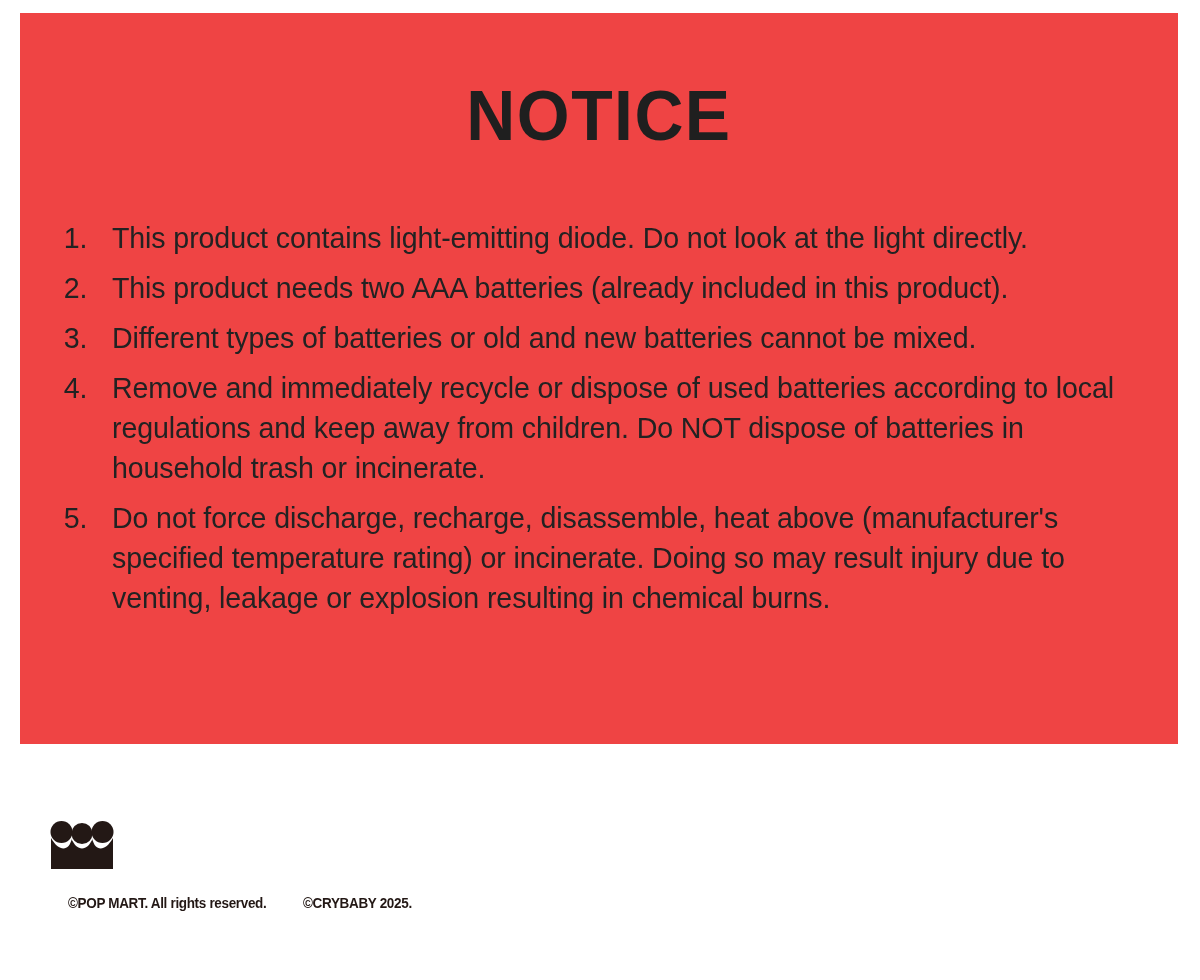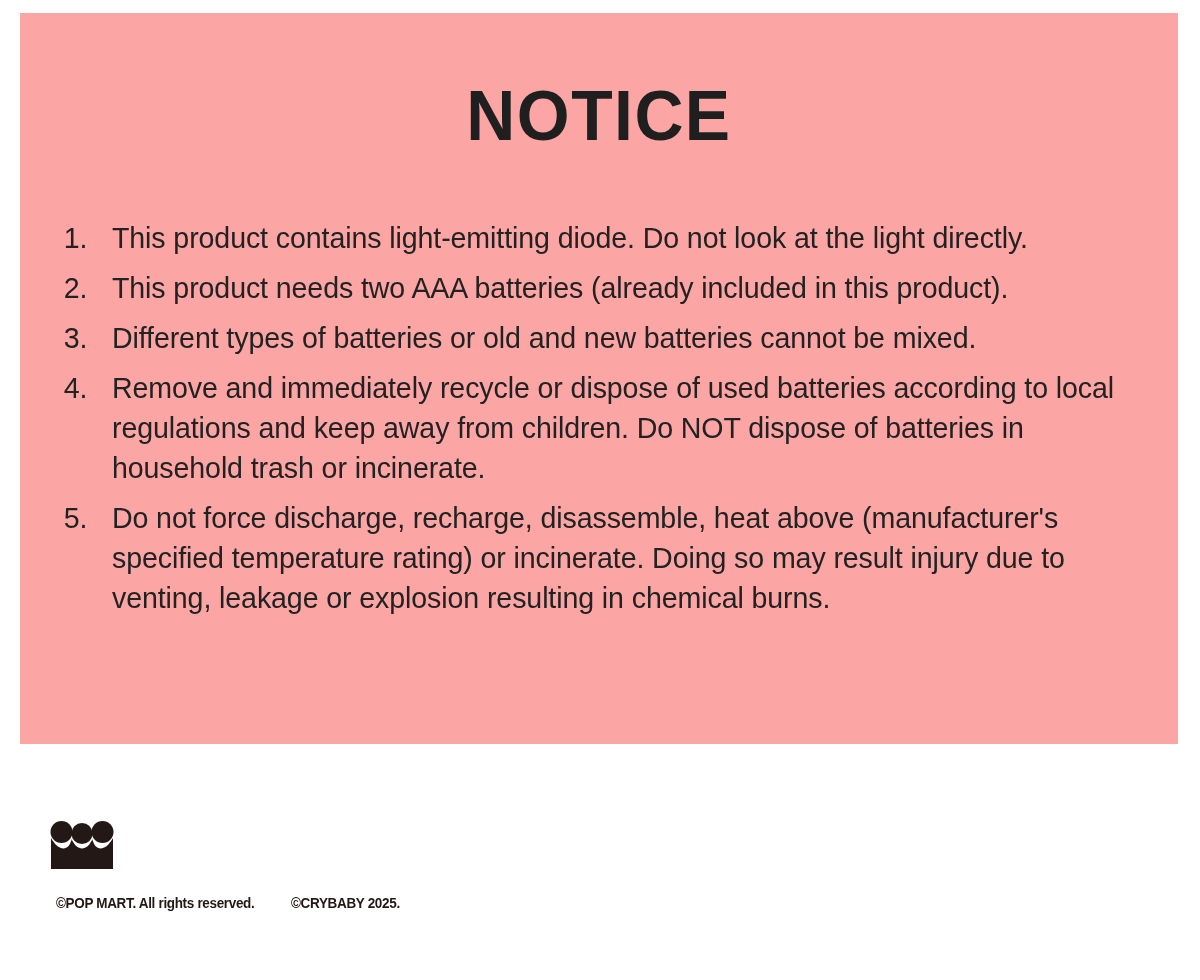--- a/index.html
+++ b/index.html
@@ -23,21 +23,21 @@
     background: #ffffff;
   }
 
   
   .notice-panel {
     position: absolute;
     left: 20px;
     top: 13px;
     width: 1158px;
     height: 731px;
-    background: #fca5a5;
+    background: #ef4444;
     box-sizing: border-box;
   }
 
   .notice-title {
     position: absolute;
     left: 0;
     top: 68px;
     width: 1158px;
     text-align: center;
     font-family: "Liberation Sans", "DejaVu Sans", sans-serif;
@@ -112,21 +112,21 @@
   }
 
   .brand-logo svg {
     display: block;
     width: 66px;
     height: 52px;
   }
 
   .copyright-row {
     position: absolute;
-    left: 56px;
+    left: 68px;
     top: 152px;
     display: flex;
     align-items: center;
     white-space: nowrap;
   }
 
   .copyright-text {
     font-family: "Liberation Sans", "DejaVu Sans", sans-serif;
     font-weight: 700;
     font-size: 14.5px;

